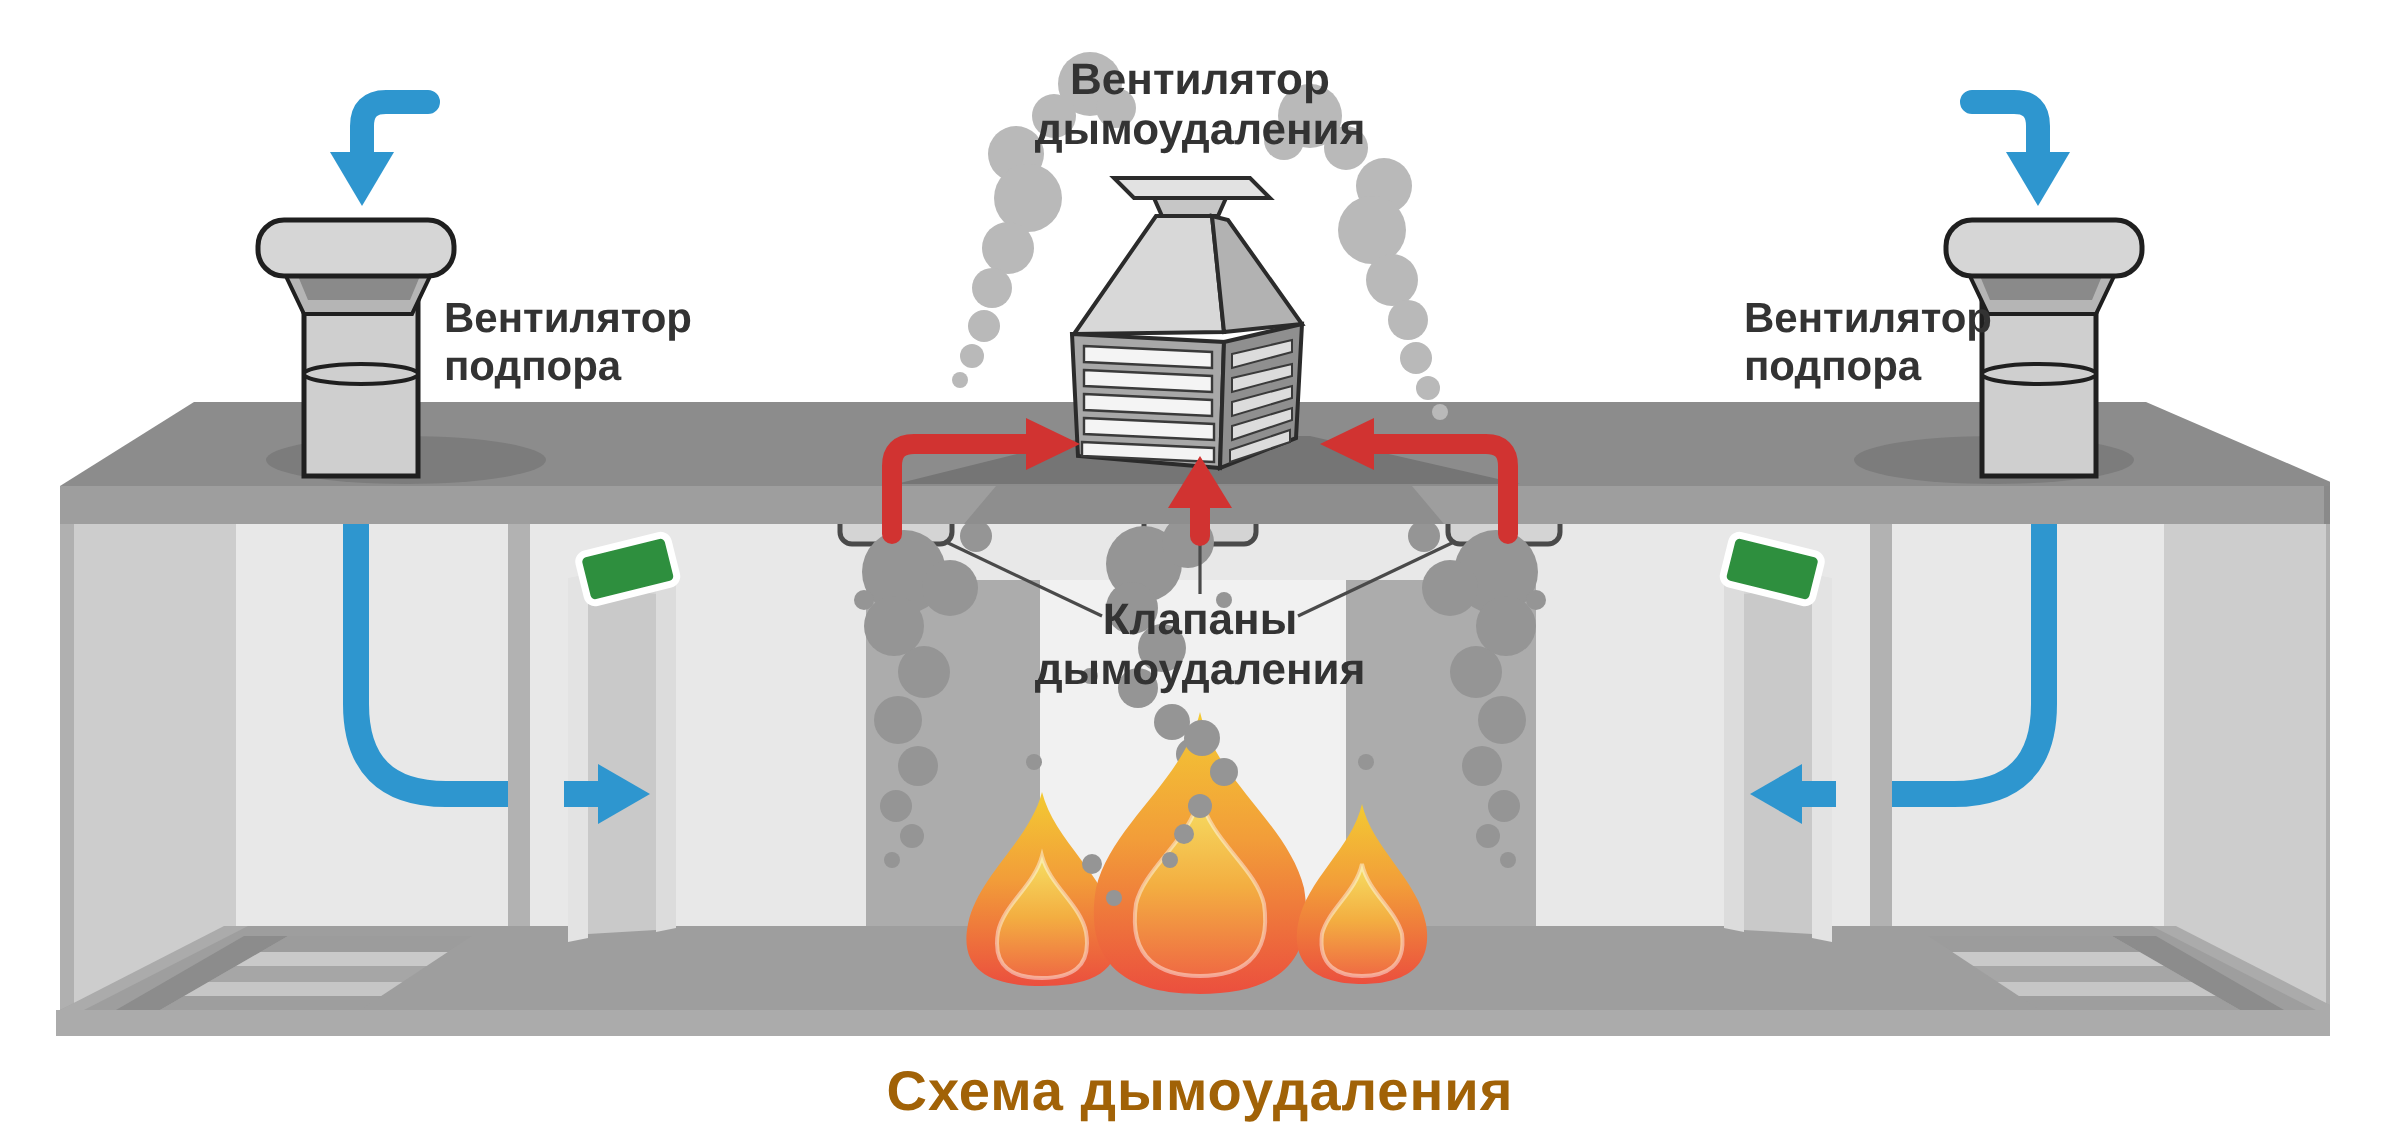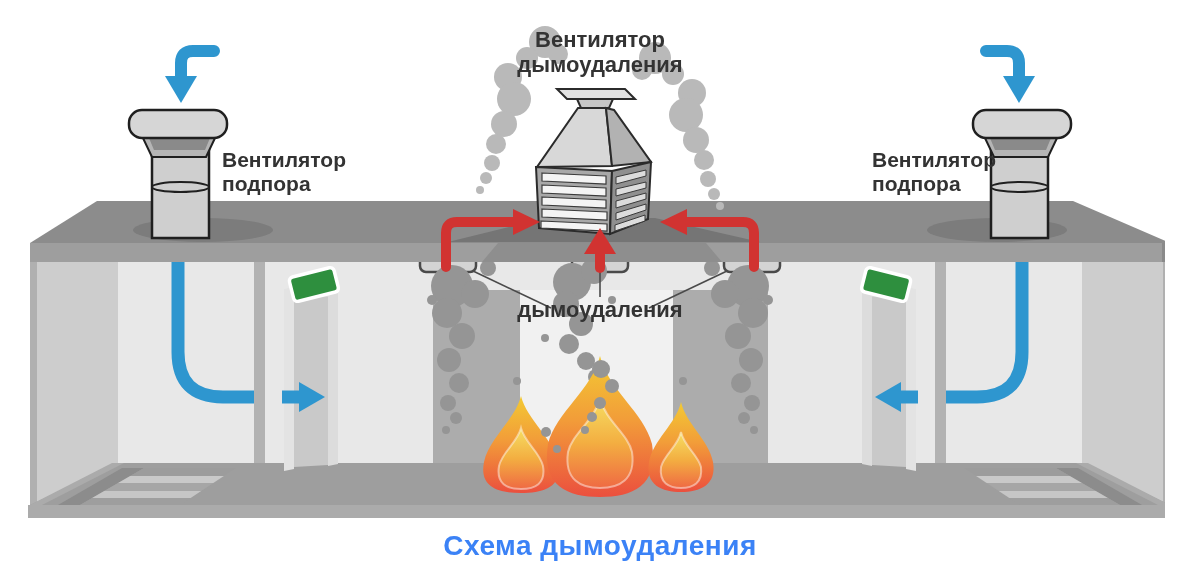--- a/index.html
+++ b/index.html
@@ -6,21 +6,21 @@
   #stage{position:relative;width:1165px;height:574px;background:#fff;overflow:hidden;
          font-family:"Liberation Sans",sans-serif;}
   #scene{position:absolute;left:0;top:0;}
   .lbl{position:absolute;font-weight:bold;color:var(--label_text,#333);line-height:1.15;}
   .lbl span{display:block;}
   #lbl-exhaust{left:450px;top:27px;width:300px;text-align:center;font-size:22px;}
   #lbl-pfl{left:222px;top:148px;font-size:21px;}
   #lbl-pfr{left:872px;top:148px;font-size:21px;}
   #lbl-valves{left:469px;top:297px;width:262px;text-align:center;font-size:22px;}
   #diagram-title{left:0;top:530px;width:1200px;text-align:center;font-size:28px;
-                 letter-spacing:.5px;color:#3b82f6;position:absolute;font-weight:bold;}
+                 letter-spacing:.5px;color:#a16207;position:absolute;font-weight:bold;}
   
   .f-blue{fill:var(--airflow_blue,#2e96cf);}
   .st-blue{stroke:var(--airflow_blue,#2e96cf);}
   .f-red{fill:var(--smoke_red,#d13331);}
   .st-red{stroke:var(--smoke_red,#d13331);}
   .f-green{fill:var(--exit_green,#2e8f3e);}
   .f-sl{fill:var(--smoke_light,#b9b9b9);}
   .f-sd{fill:var(--smoke_dark,#959595);}
 </style>
 </head>
@@ -293,18 +293,19 @@
   <span>Вентилятор</span>
   <span>подпора</span>
 </div>
 
 <div class="lbl" id="lbl-pfr">
   <span>Вентилятор</span>
   <span>подпора</span>
 </div>
 
 <div class="lbl" id="lbl-valves">
+  <span>Клапаны</span>
   <span>дымоудаления</span>
 </div>
 
 <div id="diagram-title">Схема дымоудаления</div>
 
 </div>
 
 </body></html>

